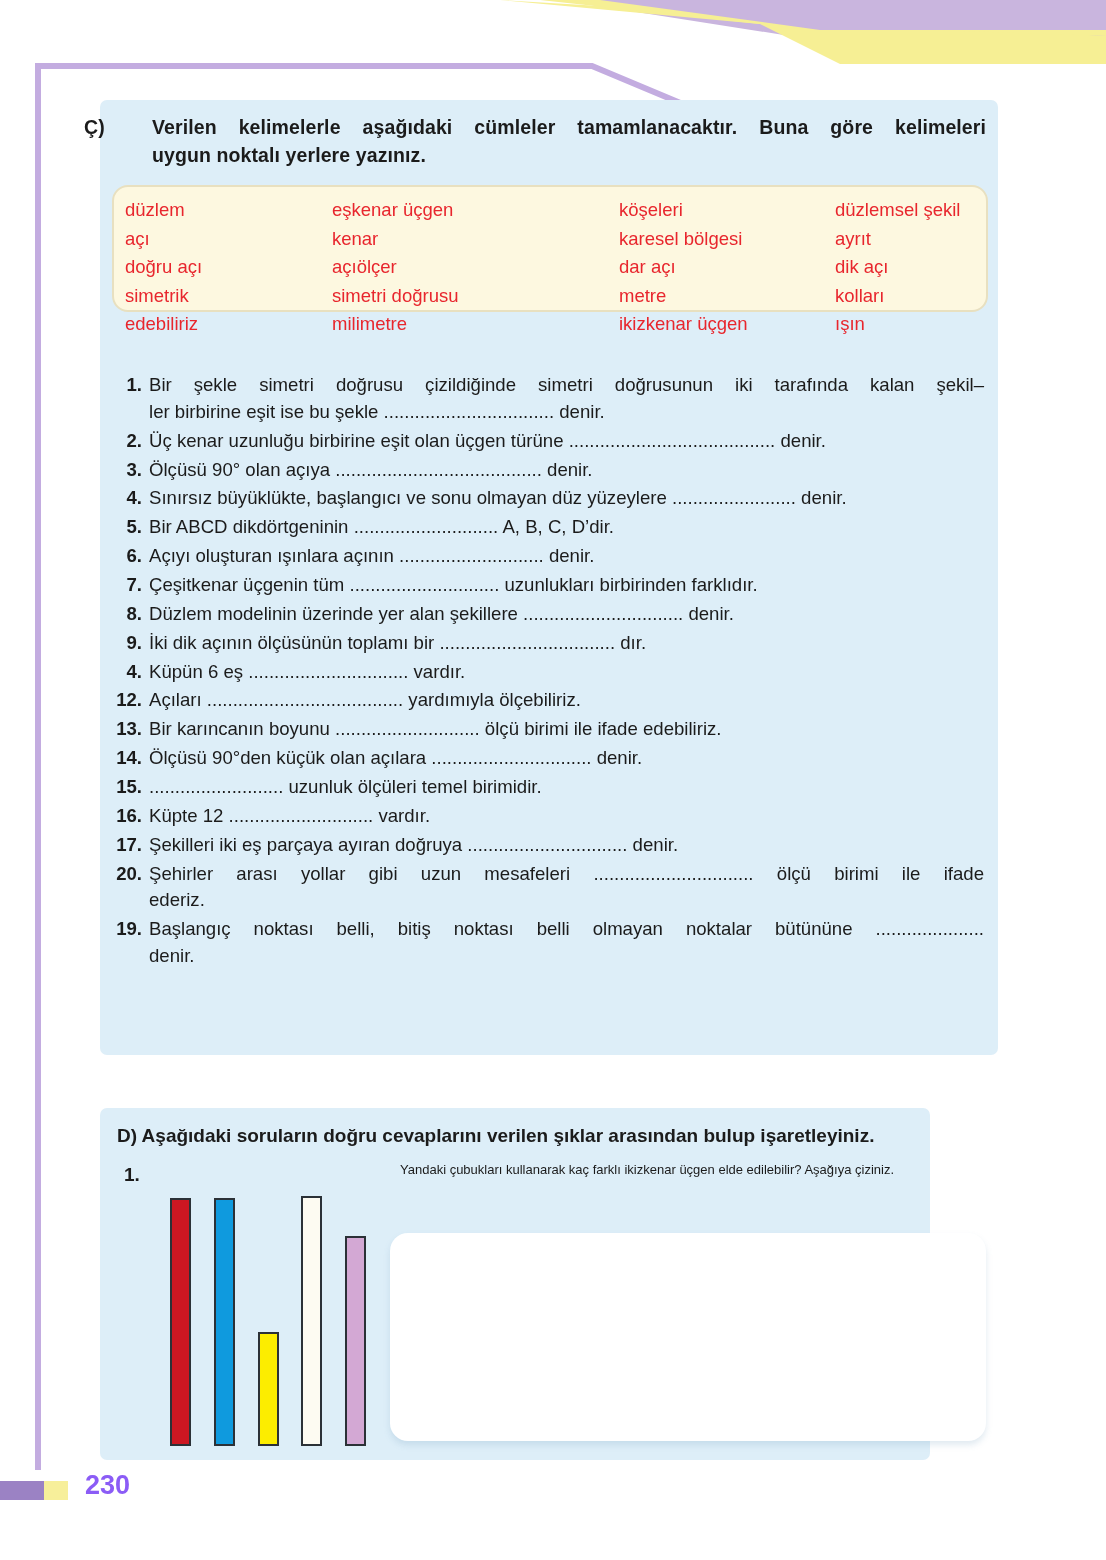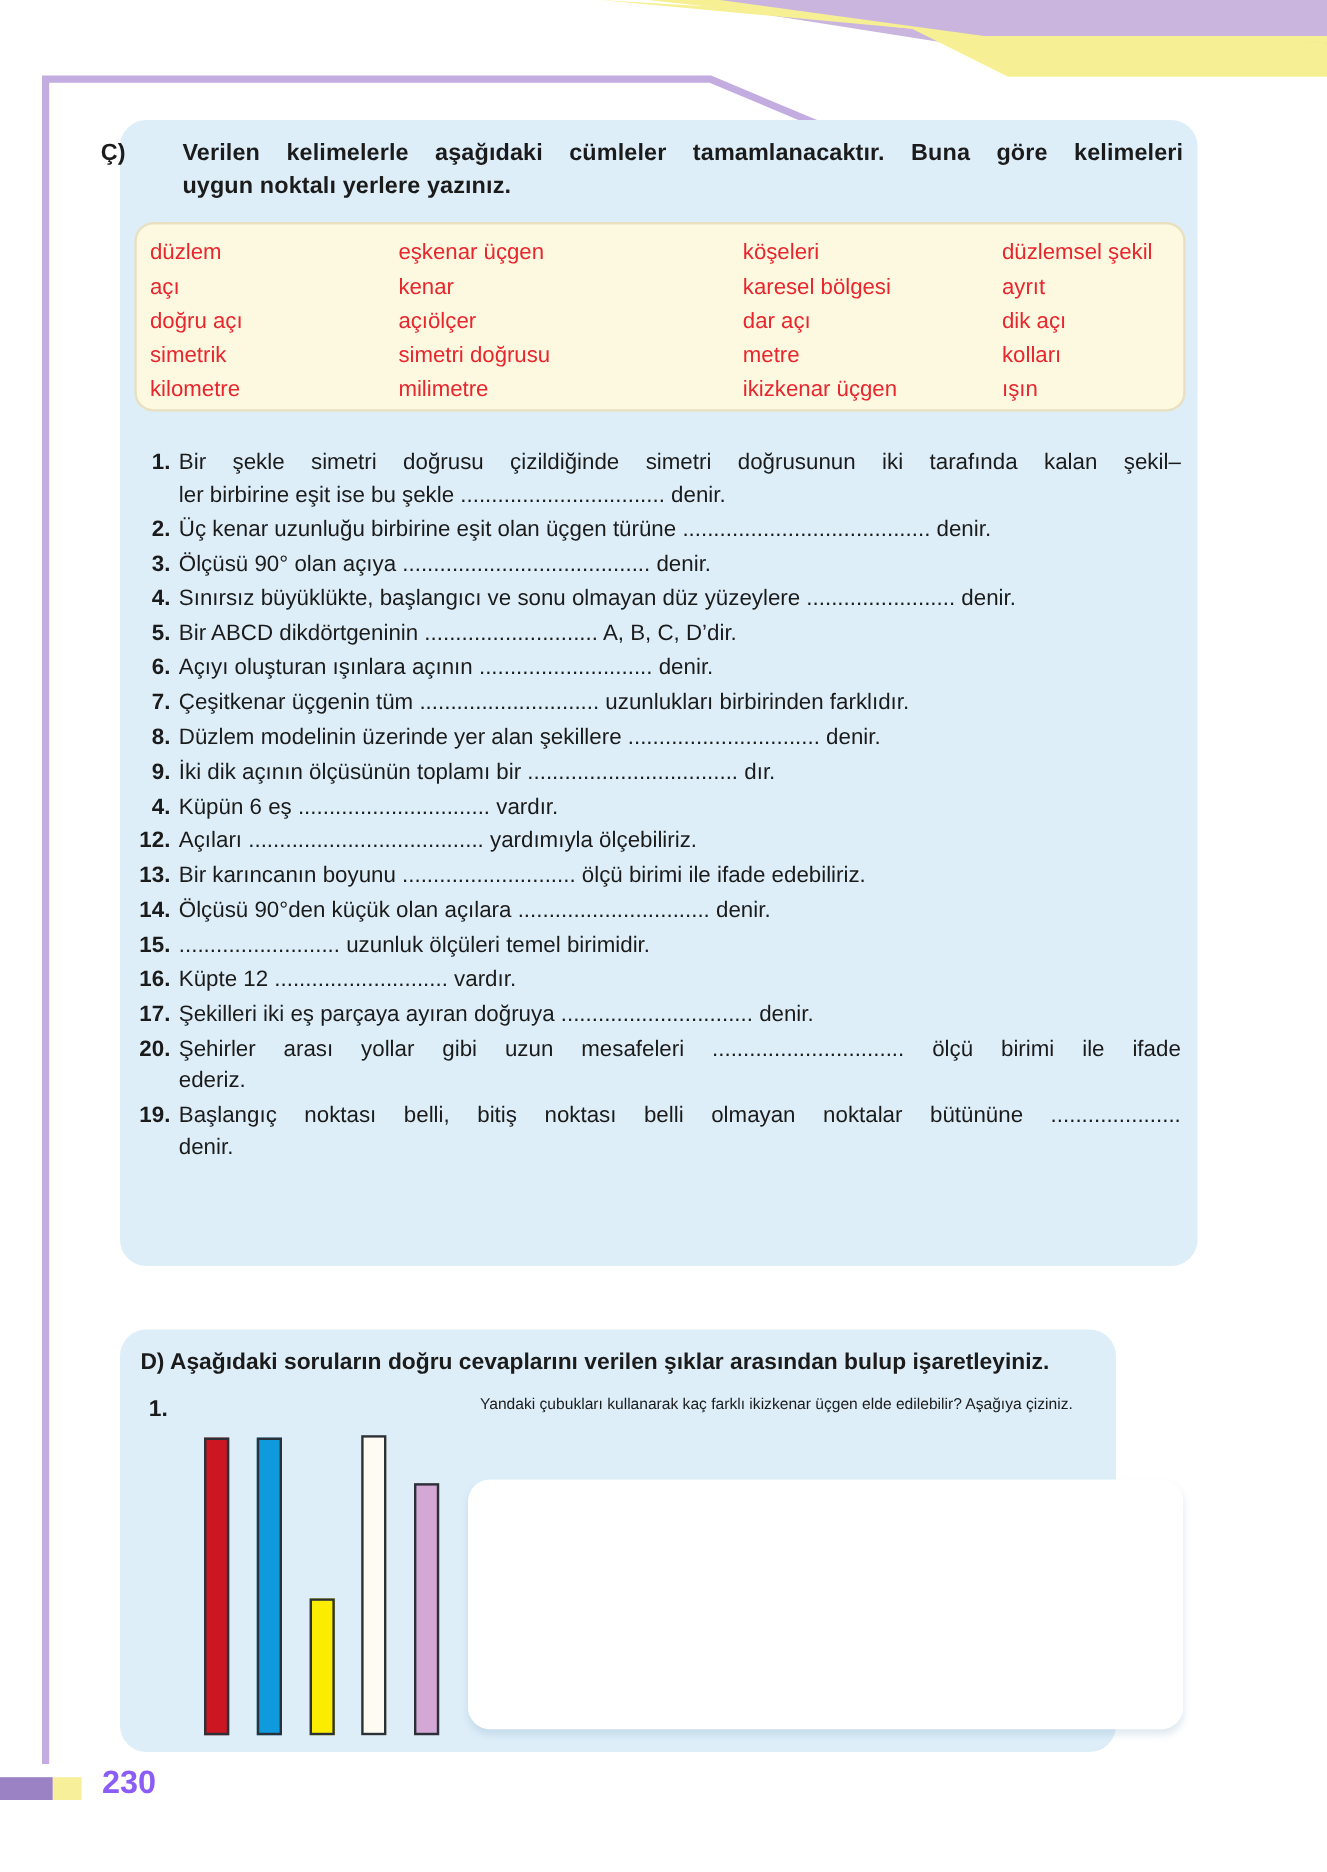--- a/index.html
+++ b/index.html
@@ -30,21 +30,21 @@
     top: 0; left: 0;
     width: 1106px;
     height: 1560px;
     pointer-events: none;
   }
 
   
   .panel {
     position: absolute;
     background: #ddeef8;
-    border-radius: 22px;
+    border-radius: 7px;
   }
 
   
   #section-c {
     left: 100px;
     top: 100px;
     width: 898px;
     height: 955px;
   }
 
@@ -75,21 +75,21 @@
     padding-left: 34px;
     line-height: 1.42;
   }
 
   
   #word-bank {
     position: absolute;
     left: 12px;
     top: 85px;
     width: 876px;
-    height: 158px;
+    height: 127px;
     background: #fdf8e0;
     border: 2px solid #e8e0c0;
     border-radius: 16px;
     box-sizing: border-box;
   }
   #word-bank-grid {
     position: absolute;
     left: 11px;
     top: 9px;
     width: 858px;
@@ -258,21 +258,21 @@
       <div class="word-cell">karesel bölgesi</div>
       <div class="word-cell">ayrıt</div>
       <div class="word-cell">doğru açı</div>
       <div class="word-cell">açıölçer</div>
       <div class="word-cell">dar açı</div>
       <div class="word-cell">dik açı</div>
       <div class="word-cell">simetrik</div>
       <div class="word-cell">simetri doğrusu</div>
       <div class="word-cell">metre</div>
       <div class="word-cell">kolları</div>
-      <div class="word-cell">kilometre</div>
+      <div class="word-cell">edebiliriz</div>
       <div class="word-cell">milimetre</div>
       <div class="word-cell">ikizkenar üçgen</div>
       <div class="word-cell">ışın</div>
     </div>
   </div>
 
   <div id="question-list">
 
     <div class="q-item narrow">
       <span class="q-num">1.</span>

